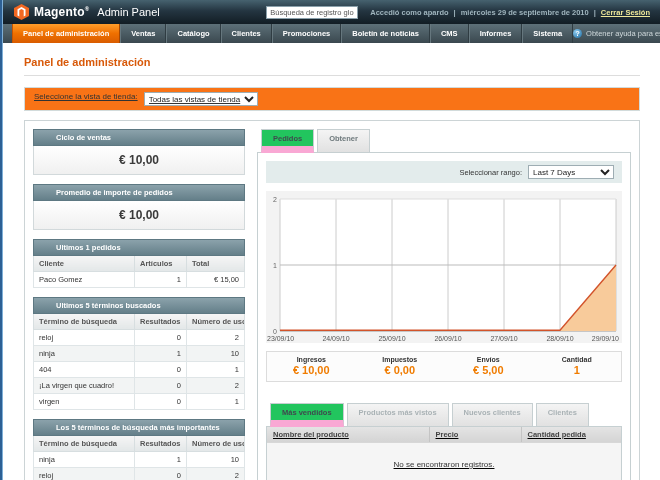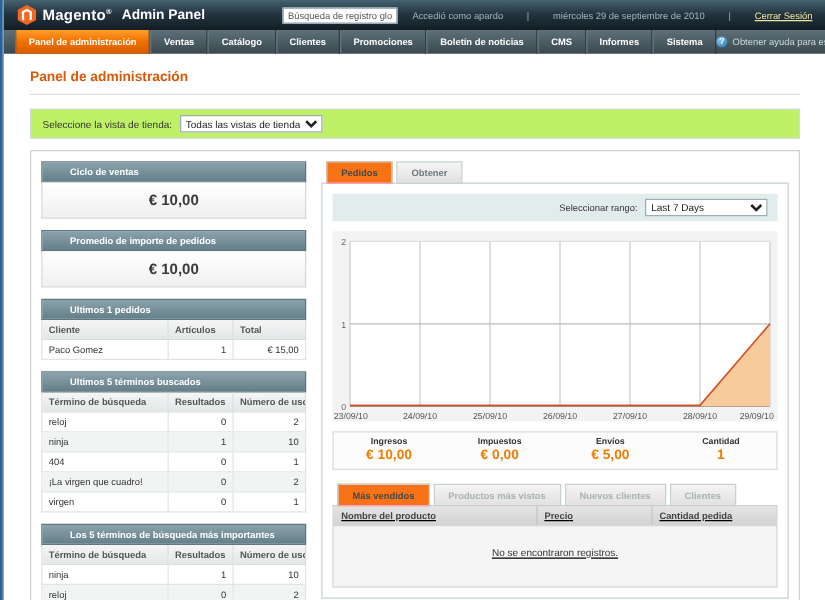--- a/index.html
+++ b/index.html
@@ -11,26 +11,26 @@
   .frame-left { position:absolute; left:0; top:0; width:3px; height:480px;
     background:#2d6094; border-right:1px solid #7fb0d8; z-index:50; }
 
   
   .topbar { height:24px; background:linear-gradient(180deg,#46626f 0%,#243541 45%,#121d24 100%);
     display:flex; align-items:center; padding:0 10px 0 14px; }
   .brand { display:flex; align-items:center; gap:5px; }
   .logo-badge { width:15px; height:16px; display:block; }
   .logo-text { color:#fff; font-weight:bold; font-size:12px; letter-spacing:.2px; }
   .logo-mark { color:#fff; font-size:6px; vertical-align:super; }
-  .app-title { color:#fff; font-weight:bold; font-size:11px; margin-left:3px; }
+  .app-title { color:#fff; font-weight:normal; font-size:11px; margin-left:3px; }
   .search-input { margin-left:auto; width:92px; height:13px; font-size:7.5px;
     border:1px solid #8aa0ab; padding:1px 3px; color:#555; background:#fff;
     font-family:"Liberation Sans",sans-serif; }
-  .user-info { color:#9fb4bd; font-size:7.5px; display:flex; gap:19px; align-items:center;
-    margin-left:12px; white-space:nowrap; }
+  .user-info { color:#9fb4bd; font-size:7.5px; display:flex; gap:5px; align-items:center;
+    margin-left:12px; white-space:nowrap;font-weight:bold; }
   .logout-link { color:#eee89a; text-decoration:underline; cursor:pointer; }
 
   
   .navbar { height:19px; background:linear-gradient(180deg,#5d7078,#3a484f);
     display:flex; align-items:stretch; padding-left:12px; }
   .nav-item { color:#fff; font-size:7.5px; font-weight:bold; padding:0 10px;
     display:flex; align-items:center; border-right:1px solid #2f3c42;
     border-left:1px solid #66777e; cursor:pointer; white-space:nowrap; }
   .nav-item.active { background:linear-gradient(180deg,#ff9d2a,#ef7000 50%,#d95c00);
     border-left-color:#c75400; border-right-color:#a84800; }
@@ -38,22 +38,22 @@
     color:#cfd8db; font-size:7.5px; padding-right:14px; cursor:pointer; white-space:nowrap; }
   .help-icon { width:9px; height:9px; border-radius:50%; flex:0 0 9px;
     background:radial-gradient(circle at 32% 30%, #8cc9ee, #1f6ea3);
     color:#fff; font-size:7px; line-height:9px; text-align:center; font-weight:bold; }
 
   
   .content { padding:8px 20px 0 24px; }
   .page-title { color:#d85909; font-size:11px; font-weight:bold; margin:5px 0 7px; }
   .rule { border:0; border-top:1px solid #ddd; margin:0 0 11px; }
 
-  .storebar { background:#bef264; border:1px solid #d2dbdb; padding:4px 9px;
-    font-size:8px; color:#333; display:flex; align-items:center; gap:6px; margin-bottom:9px; }
+  .storebar { background:#f97316; border:1px solid #d2dbdb; padding:4px 9px;
+    font-size:8px; color:#333; display:flex; gap:6px; margin-bottom:9px;text-decoration:underline; }
   select { font-size:8px; height:14px; border:1px solid #9eadb3; background:#fff;
     font-family:"Liberation Sans",sans-serif; color:#222; }
 
   .main-panel { border:1px solid #ccd4d6; background:#fff; padding:8px;
     display:flex; gap:12px; align-items:flex-start; min-height:338px; }
 
   
   .left-col { flex:0 0 212px; width:212px; display:flex; flex-direction:column; gap:9px; }
   .card-header { background:linear-gradient(180deg,#8ba2ab,#647f89); border:1px solid #5d7882;
     color:#fff; font-weight:bold; font-size:7.5px; padding:3px 22px; }
@@ -71,34 +71,34 @@
   .num { text-align:right; }
   col.c-res { width:52px; } col.c-uses { width:58px; }
 
   
   .right-col { flex:1; min-width:0; }
   .tab-strip { display:flex; gap:3px; padding-left:4px; position:relative; }
   .tab { font-size:7.5px; font-weight:bold; padding:4px 11px 3px;
     border:1px solid #c6cfd1; background:linear-gradient(180deg,#f4f4f4,#e1e1e1);
     color:#6e797c; cursor:pointer; margin-bottom:-1px; position:relative; z-index:2;
     white-space:nowrap; }
-  .tab.active { background:#f97316; color:#3f4a4e; border-bottom:1px solid #f9a8d4; }
+  .tab.active { background:#22c55e; color:#3f4a4e; border-bottom:7px solid #f9a8d4; }
   .tab.dim { color:#a9b2b5;text-align:right; }
   .right-panel { border:1px solid #c6d0d2; background:#fff; padding:8px; position:relative; z-index:1; }
   .rangebar { background:#e3ecec; padding:4px 8px; display:flex; justify-content:flex-end;
     align-items:center; gap:6px; font-size:7.5px; color:#333; }
   .chart-wrap { margin-top:8px; background:#f3f3f3; padding:2px 0 0; }
   svg.chart { display:block; width:354px; height:150px; }
 
   .totals { margin-top:8px; border:1px solid #dcdcdc; background:#fcfcfc; display:flex; }
   .total-cell { flex:1; text-align:center; padding:4px 0 5px; }
   .total-label { font-size:7px; font-weight:bold; color:#333; }
   .total-value { font-size:11px; font-weight:bold; color:#f07c00; margin-top:1px; }
 
-  .strip2 { margin-top:11px; }
+  .strip2 { margin-top:21px; }
   .grid-box { border:1px solid #c6d0d2;text-decoration:underline; }
   table.grid { width:100%; border-collapse:collapse; font-size:7.5px; table-layout:fixed; }
   table.grid th { background:linear-gradient(180deg,#e4e4e4,#d4d4d4); font-weight:bold;
     color:#444; text-align:left; padding:3px 6px; border-right:1px solid #c4c4c4; }
   table.grid th:last-child { border-right:0; }
   col.g-price { width:92px; } col.g-qty { width:100px; }
   .grid-empty { background:#f5f5f5; text-align:center; font-size:8px; color:#333;
     padding:17px 0 22px; border-top:1px solid #d7d7d7; }
 </style>
 </head>
@@ -264,21 +264,21 @@
 
     <div class="right-col">
       <div class="tab-strip">
         <div class="tab active">Pedidos</div>
         <div class="tab">Obtener</div>
       </div>
 
       <div class="right-panel">
         <div class="rangebar">
           <span>Seleccionar rango:</span>
-          <select style="width:98px;">
+          <select style="width:86px;">
             <option>Last 7 Days</option>
           </select>
         </div>
 
         <div class="chart-wrap">
           <svg class="chart" viewBox="0 0 354 150">
             <rect x="14" y="6" width="336" height="132" fill="#ffffff"></rect>
 
             <line x1="14" y1="6" x2="14" y2="138" stroke="#cccccc" stroke-width="1"></line>
             <line x1="70" y1="6" x2="70" y2="138" stroke="#cccccc" stroke-width="1"></line>

